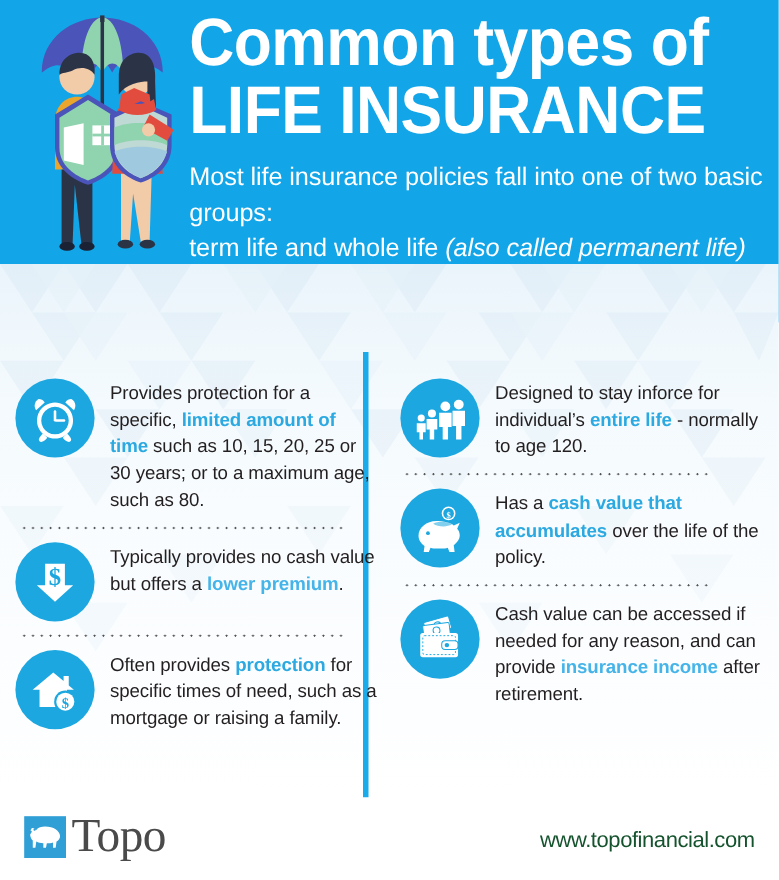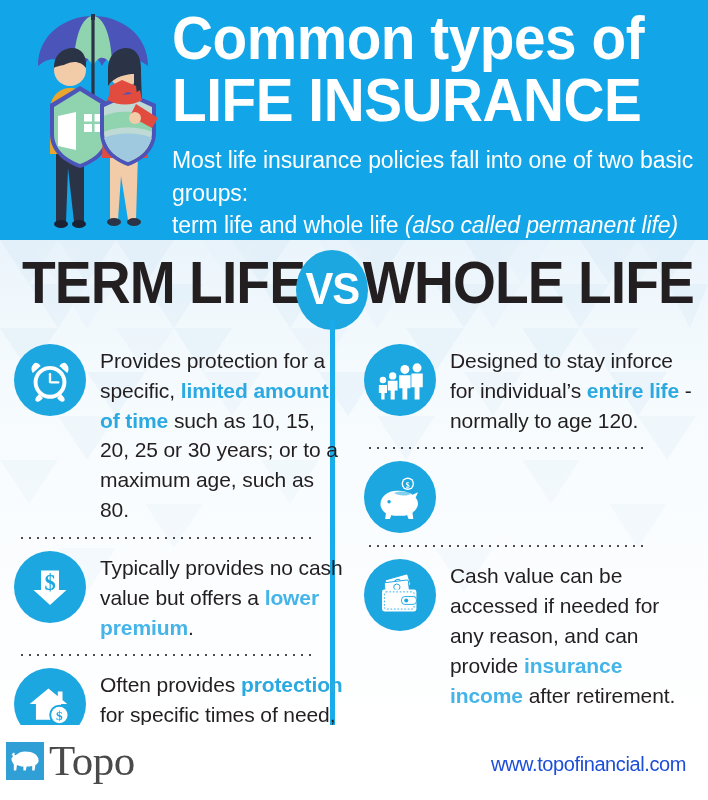--- a/index.html
+++ b/index.html
@@ -78,51 +78,51 @@
   .col.right { left:364px; }
 
   .item { position:relative; display:flex; align-items:flex-start; }
   .icon-wrap {
     flex:0 0 auto; width:72px; height:72px; border-radius:50%;
     background:#1CA7E0; display:flex; align-items:center; justify-content:center;
     margin-right:14px;
   }
   .item .body-txt {
     flex:1 1 auto; padding-top:2px;
-    font-size:21px; line-height:1.42; color:#231f20;
+    font-size:17px; line-height:1.42; color:#231f20;
     letter-spacing:-0.1px;
   }
   .hl { color:#2BA9E0; font-weight:700; }
   .hl-soft { color:#45B4E8; font-weight:700; }
 
   .dots {
     height:2px; margin:12px 0 12px 4px;
     background-image:radial-gradient(circle, #4b4b4b 0.9px, rgba(0,0,0,0) 1.1px);
     background-size:8px 2px; background-repeat:repeat-x;
   }
   .dots.l { width:296px; margin-left:4px; }
   .dots.r { width:282px; margin-left:2px; }
 
   
   .footer {
     position:absolute; left:0; top:725px; width:708px; height:75px;
     background:#ffffff; display:flex; align-items:center;
   }
-  .logo { position:absolute; left:6px; top:14px; display:flex; align-items:center; }
+  .logo { position:absolute; left:22px; top:14px; display:flex; align-items:center; }
   .logo-mark {
     width:38px; height:38px; background:#2F9FD6; display:flex;
     align-items:center; justify-content:center; margin-right:5px;
   }
   .logo-word {
     font-family:"Liberation Serif", serif; font-size:43px; color:#4a4a4a;
     line-height:1; letter-spacing:-0.5px;
   }
   .site {
     position:absolute; right:22px; top:28px;
-    font-size:20px; color:#1d4ed8; letter-spacing:-0.4px;
+    font-size:20px; color:#14532d; letter-spacing:-0.4px;
   }
 </style>
 </head>
 <body>
 
 <div class="page">
 
   <div class="header">
 
     <div class="hero-art">
@@ -227,27 +227,20 @@
         <polygon points="0,220 58,220 29,264"></polygon>
           <polygon points="261,220 319,220 290,264"></polygon>
         <polygon points="522,220 580,220 551,264"></polygon>
         <polygon points="145,264 203,264 174,308"></polygon>
           <polygon points="609,264 667,264 638,308"></polygon>
         <polygon points="58,308 116,308 87,352"></polygon>
           <polygon points="435,308 493,308 464,352"></polygon>
       </g>
     </svg>
 
-    <div class="vs-row">
-      <div class="vs-word left">TERM LIFE</div>
-      <div class="vs-badge">
-        <span>VS</span>
-      </div>
-      <div class="vs-word right">WHOLE LIFE</div>
-    </div>
 
     <div class="v-divider"></div>
 
     <div class="col left">
 
       <div class="item">
         <div class="icon-wrap">
           <svg viewBox="0 0 64 64" width="50" height="50">
             <g fill="#ffffff">
               <path d="M13 10 c-5 3 -6 9 -3 13 l10 -9 c-2 -3 -4 -4 -7 -4 z"></path>
@@ -324,20 +317,23 @@
       <div class="item">
         <div class="icon-wrap">
           <svg viewBox="0 0 64 64" width="50" height="50">
             <circle cx="42" cy="15" r="8" fill="#ffffff"></circle>
             <circle cx="42" cy="15" r="6.2" fill="#1CA7E0"></circle>
             <text x="42" y="20" text-anchor="middle" font-family="Liberation Serif, serif" font-size="10" font-weight="bold" fill="#ffffff">$</text>
             <path d="M28 24 c-12 0 -21 8 -21 17 c0 5 3 9 7 12 l-1 7 h6 l2 -5 c2 1 5 1 7 1 h6 c2 0 5 0 7 -1 l2 5 h6 l-1 -8 c4 -3 7 -7 7 -11 c0 -3 -1 -6 -3 -8 l3 -7 l-7 3 c-4 -3 -12 -5 -20 -5 z" fill="#ffffff"></path>
             <path d="M24 27 c6 -3 16 -3 22 1 c-6 3 -16 3 -22 -1 z" fill="#1CA7E0" opacity="0.55"></path>
             <circle cx="18" cy="38" r="2.2" fill="#1CA7E0"></circle>
           </svg>
+        </div>
+        <div class="body-txt">
+          <span>Has a </span><span class="hl">cash value that accumulates</span><span> over the life of the policy.</span>
         </div>
       </div>
 
       <div class="dots r"></div>
 
       <div class="item">
         <div class="icon-wrap">
           <svg viewBox="0 0 64 64" width="50" height="50">
             <g transform="rotate(-16 32 22)">
               <rect x="16" y="8" width="30" height="15" rx="1.5" fill="#ffffff" stroke="#1CA7E0" stroke-width="1.2"></rect>

